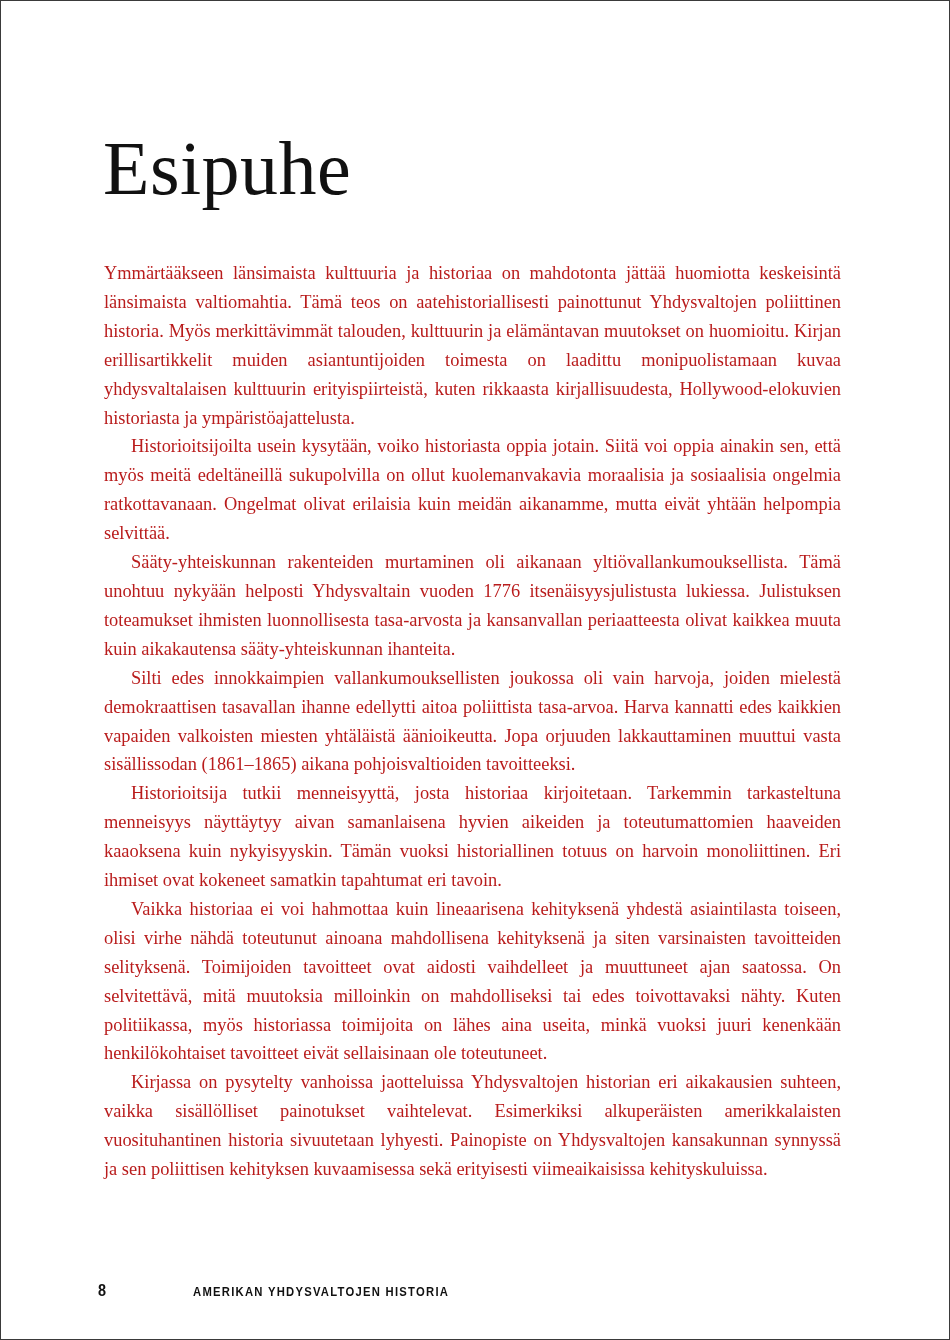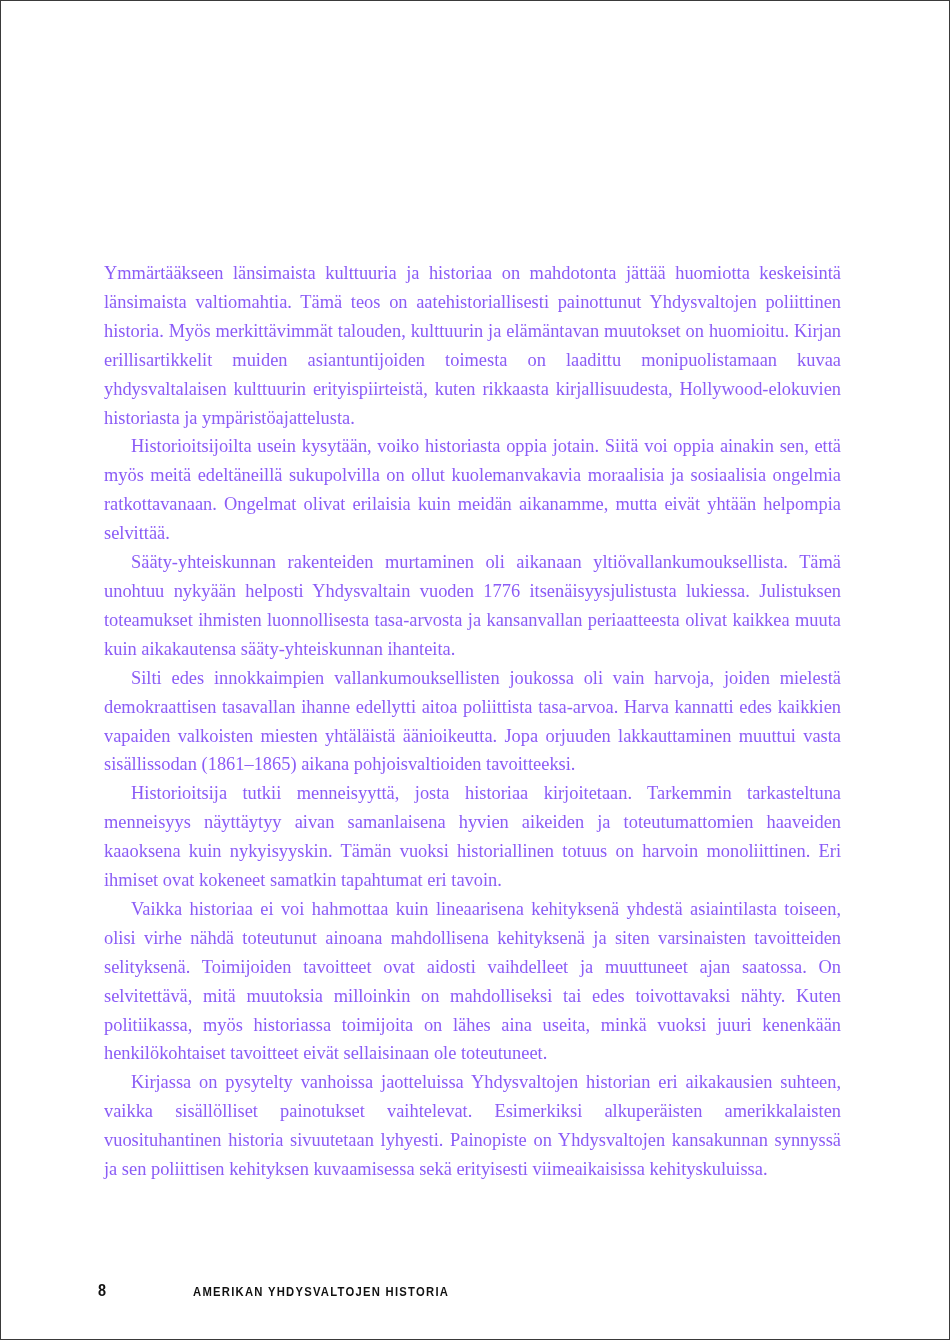--- a/index.html
+++ b/index.html
@@ -15,39 +15,40 @@
     font-family: "Liberation Serif", "DejaVu Serif", serif;
     font-size: 76px; line-height: 90px;
     color: #111111; margin: 0; font-weight: normal;
     letter-spacing: 0.5px;
   }
   .body-text {
     position: absolute; left: 103px; top: 258px;
     width: 737px;
     font-family: "Liberation Serif", "DejaVu Serif", serif;
     font-size: 18.4px; line-height: 28.9px;
-    color: #8b5cf6;
+    color: #b91c1c;
     text-align: justify;
     hyphens: manual;
   }
   .body-text p { margin: 0; text-indent: 27px; }
   .body-text p.first { text-indent: 0; }
   .footer {
     position: absolute; left: 97px; top: 1280px;
     font-family: "Liberation Sans", "DejaVu Sans", sans-serif;
     color: #111111;
     display: flex; align-items: baseline;
   }
   .page-number { font-size: 17px; font-weight: bold; width: 95px; transform: scaleX(0.85); transform-origin: left; }
   .running-head { font-size: 12.5px; letter-spacing: 1.4px; font-weight: bold; transform: scaleX(0.9); transform-origin: left; }
 </style>
 </head>
 <body>
 
 <div class="page">
+  <h1 class="title">Esipuhe</h1>
 
   <div class="body-text">
     <p class="first">Ymmärtääkseen länsimaista kulttuuria ja historiaa on mahdotonta jättää huomiotta keskeisintä länsimaista valtiomahtia. Tämä teos on aatehistoriallisesti painottunut Yhdysvaltojen poliittinen historia. Myös merkittävimmät talouden, kulttuurin ja elämäntavan muutokset on huomioitu. Kirjan erillisartikkelit muiden asiantuntijoiden toimesta on laadittu monipuolistamaan kuvaa yhdysvaltalaisen kulttuurin erityispiirteistä, kuten rikkaasta kirjallisuudesta, Hollywood-elokuvien historiasta ja ympäristöajattelusta.</p>
     <p>Historioitsijoilta usein kysytään, voiko historiasta oppia jotain. Siitä voi oppia ainakin sen, että myös meitä edeltäneillä sukupolvilla on ollut kuolemanvakavia moraalisia ja sosiaalisia ongelmia ratkottavanaan. Ongelmat olivat erilaisia kuin meidän aikanamme, mutta eivät yhtään helpompia selvittää.</p>
     <p>Sääty-yhteiskunnan rakenteiden murtaminen oli aikanaan yltiövallankumouksellista. Tämä unohtuu nykyään helposti Yhdysvaltain vuoden 1776 itsenäisyysjulistusta lukiessa. Julistuksen toteamukset ihmisten luonnollisesta tasa-arvosta ja kansanvallan periaatteesta olivat kaikkea muuta kuin aikakautensa sääty-yhteiskunnan ihanteita.</p>
     <p>Silti edes innokkaimpien vallankumouksellisten joukossa oli vain harvoja, joiden mielestä demokraattisen tasavallan ihanne edellytti aitoa poliittista tasa-arvoa. Harva kannatti edes kaikkien vapaiden valkoisten miesten yhtäläistä äänioikeutta. Jopa orjuuden lakkauttaminen muuttui vasta sisällissodan (1861–1865) aikana pohjoisvaltioiden tavoitteeksi.</p>
     <p>Historioitsija tutkii menneisyyttä, josta historiaa kirjoitetaan. Tarkemmin tarkasteltuna menneisyys näyttäytyy aivan samanlaisena hyvien aikeiden ja toteutumattomien haaveiden kaaoksena kuin nykyisyyskin. Tämän vuoksi historiallinen totuus on harvoin monoliittinen. Eri ihmiset ovat kokeneet samatkin tapahtumat eri tavoin.</p>
     <p>Vaikka historiaa ei voi hahmottaa kuin lineaarisena kehityksenä yhdestä asiaintilasta toiseen, olisi virhe nähdä toteutunut ainoana mahdollisena kehityksenä ja siten varsinaisten tavoitteiden selityksenä. Toimijoiden tavoitteet ovat aidosti vaihdelleet ja muuttuneet ajan saatossa. On selvitettävä, mitä muutoksia milloinkin on mahdolliseksi tai edes toivottavaksi nähty. Kuten politiikassa, myös historiassa toimijoita on lähes aina useita, minkä vuoksi juuri kenenkään henkilökohtaiset tavoitteet eivät sellaisinaan ole toteutuneet.</p>
     <p>Kirjassa on pysytelty vanhoissa jaotteluissa Yhdysvaltojen historian eri aikakausien suhteen, vaikka sisällölliset painotukset vaihtelevat. Esimerkiksi alkuperäisten amerikkalaisten vuosituhantinen historia sivuutetaan lyhyesti. Painopiste on Yhdysvaltojen kansakunnan synnyssä ja sen poliittisen kehityksen kuvaamisessa sekä erityisesti viimeaikaisissa kehityskuluissa.</p>
   </div>

